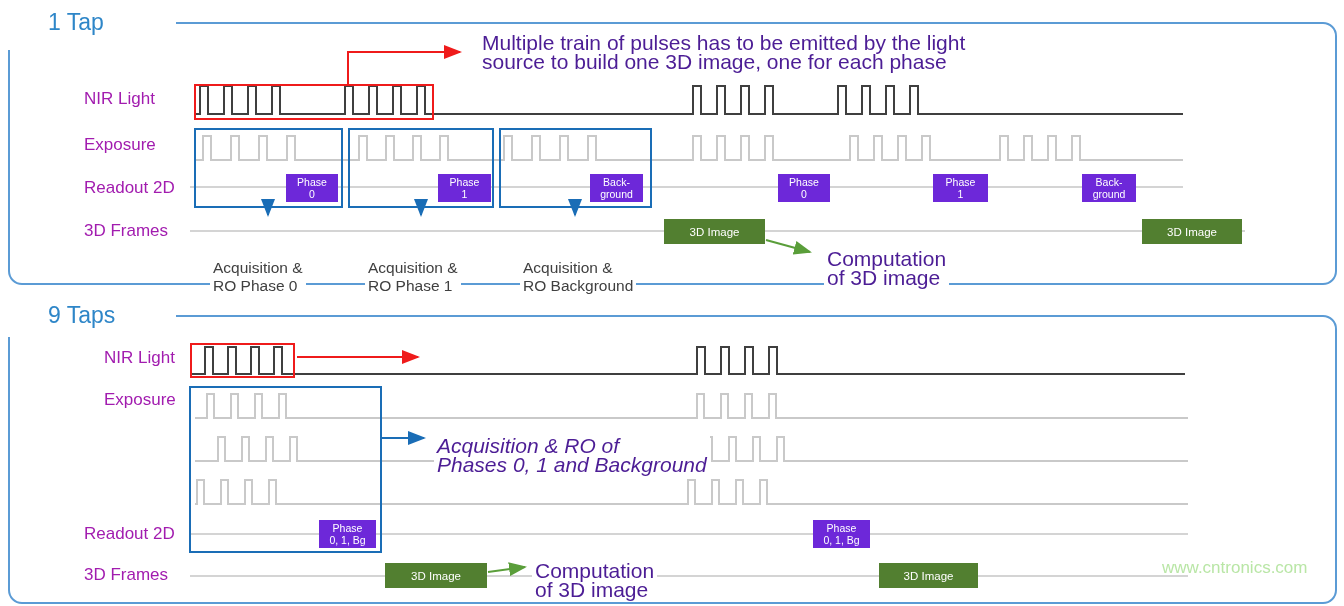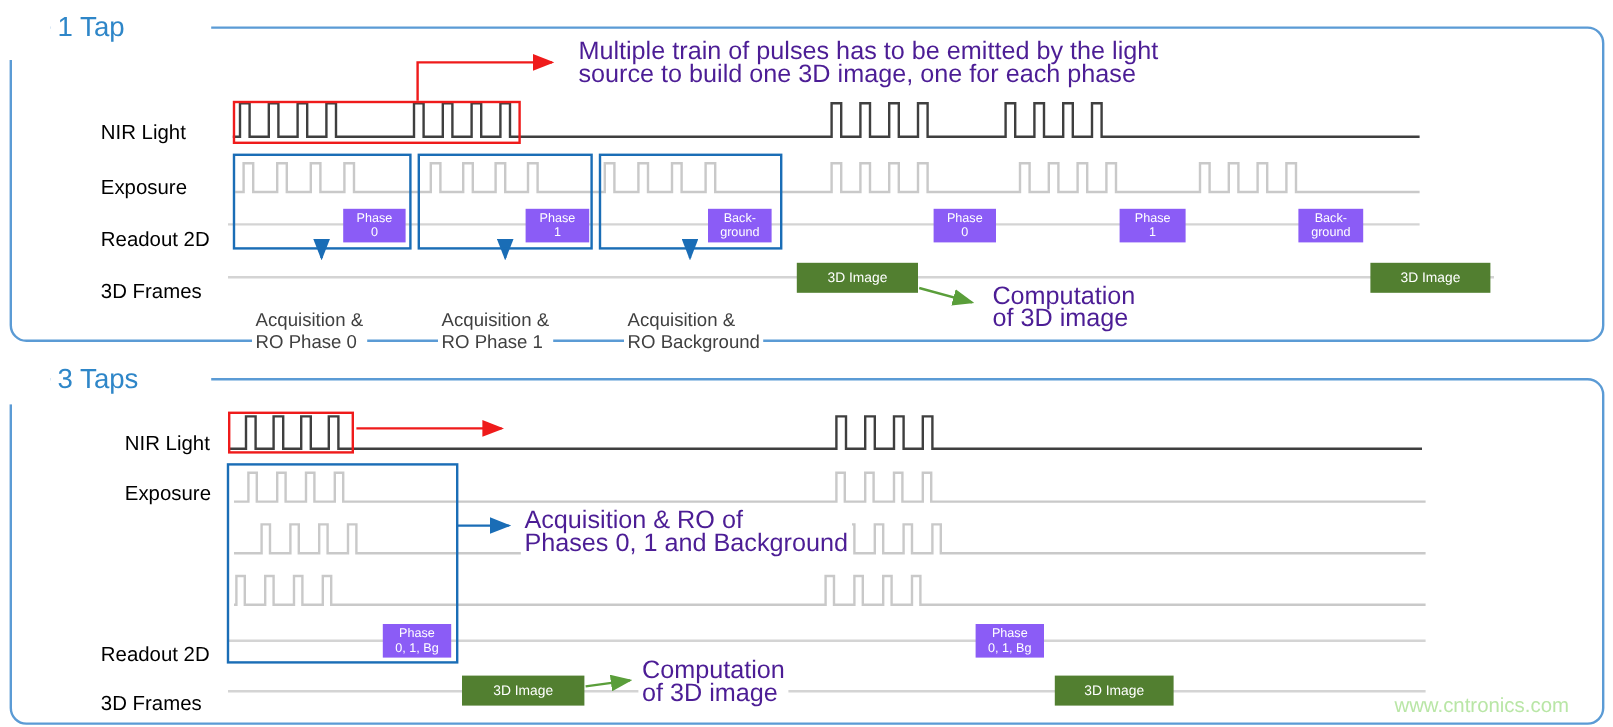--- a/index.html
+++ b/index.html
@@ -2,46 +2,46 @@
 <html><head>
 <meta charset="utf-8">
 <style>
   html,body{margin:0;padding:0;background:#ffffff;}
   .canvas{position:relative;width:1344px;height:606px;background:#fff;overflow:hidden;
           font-family:"Liberation Sans",sans-serif;color:#404040;}
   .panel{position:absolute;border:2px solid #5b9bd5;border-radius:14px;background:transparent;}
   .patch{position:absolute;background:#fff;}
   .panel-title{position:absolute;background:#fff;color:#2e86c8;font-size:23px;line-height:32px;
                height:32px;padding:0 10px 0 6px;white-space:nowrap;}
-  .row-label{position:absolute;font-size:17px;line-height:20px;color:#000000;white-space:nowrap;margin-top:12px;}
+  .row-label{position:absolute;font-size:17px;line-height:20px;color:#a21caf;white-space:nowrap;}
   .wave-svg{position:absolute;left:0;top:0;}
   .outline-red{position:absolute;border:2px solid #ef1b1b;}
   .outline-blue{position:absolute;border:2px solid #1a6db6;}
-  .chip{position:absolute;background:#8b5cf6;color:#fff;font-size:10.5px;line-height:1.18;
+  .chip{position:absolute;background:#6d28d9;color:#fff;font-size:10.5px;line-height:1.18;
         display:flex;align-items:center;justify-content:center;text-align:center;white-space:pre-line;}
   .frame{position:absolute;background:#527f30;color:#fff;font-size:11.5px;
          display:flex;align-items:center;justify-content:center;text-align:left;}
   .note{position:absolute;font-size:21px;line-height:19px;color:#4c1d95;white-space:pre-line;}
   .acq{position:absolute;font-size:15.5px;line-height:18px;color:#404040;white-space:pre-line;
        background:#fff;padding:1px 3px;margin-top:36px;}
-  .on-white{background:#fff;padding:1px 3px;}
+  .on-white{background:#fff;padding:1px 3px;margin-top:12px;}
   .watermark{position:absolute;font-size:17px;color:#b9e6a6;white-space:nowrap;}
 </style>
 </head>
 <body>
 
 <div class="canvas">
 
   <div class="panel" style="left:8px;top:22px;width:1325px;height:259px;"></div>
   <div class="panel" style="left:8px;top:315px;width:1325px;height:285px;"></div>
   <div class="patch" style="left:0;top:8px;width:42px;height:42px;"></div>
   <div class="patch" style="left:0;top:301px;width:42px;height:36px;"></div>
 
   <div class="panel-title" style="left:42px;top:6px;width:118px;">1 Tap</div>
-  <div class="panel-title" style="left:42px;top:299px;width:118px;">3 Taps</div>
+  <div class="panel-title" style="left:42px;top:299px;width:118px;">9 Taps</div>
 
   <svg id="wave-layer" class="wave-svg" width="1344" height="606">
       <defs>
         <marker id="ah-red" markerWidth="9" markerHeight="7" refX="8" refY="3.5" orient="auto">
           <path d="M0,0 L9,3.5 L0,7 Z" fill="#ef1b1b"></path>
         </marker>
         <marker id="ah-blue" markerWidth="9" markerHeight="7" refX="8" refY="3.5" orient="auto">
           <path d="M0,0 L9,3.5 L0,7 Z" fill="#1a6db6"></path>
         </marker>
         <marker id="ah-green" markerWidth="9" markerHeight="7" refX="8" refY="3.5" orient="auto">
@@ -112,19 +112,19 @@
 source to build one 3D image, one for each phase</div>
   <div class="acq" style="left:210px;top:222px;">Acquisition &amp;
 RO Phase 0</div>
   <div class="acq" style="left:365px;top:222px;">Acquisition &amp;
 RO Phase 1</div>
   <div class="acq" style="left:520px;top:222px;">Acquisition &amp;
 RO Background</div>
   <div class="note on-white" style="left:824px;top:236px;">Computation
 of 3D image</div>
 
-  <div class="note on-white" style="left:434px;top:423px;">Acquisition &amp; RO of
+  <div class="note on-white" style="left:434px;top:423px;font-style:italic;">Acquisition &amp; RO of
 Phases 0, 1 and Background</div>
   <div class="note on-white" style="left:532px;top:548px;">Computation
 of 3D image</div>
 
-  <div class="watermark" style="left:1162px;top:578px;">www.cntronics.com</div>
+  <div class="watermark" style="left:1162px;top:558px;">www.cntronics.com</div>
 </div>
 
 </body></html>

